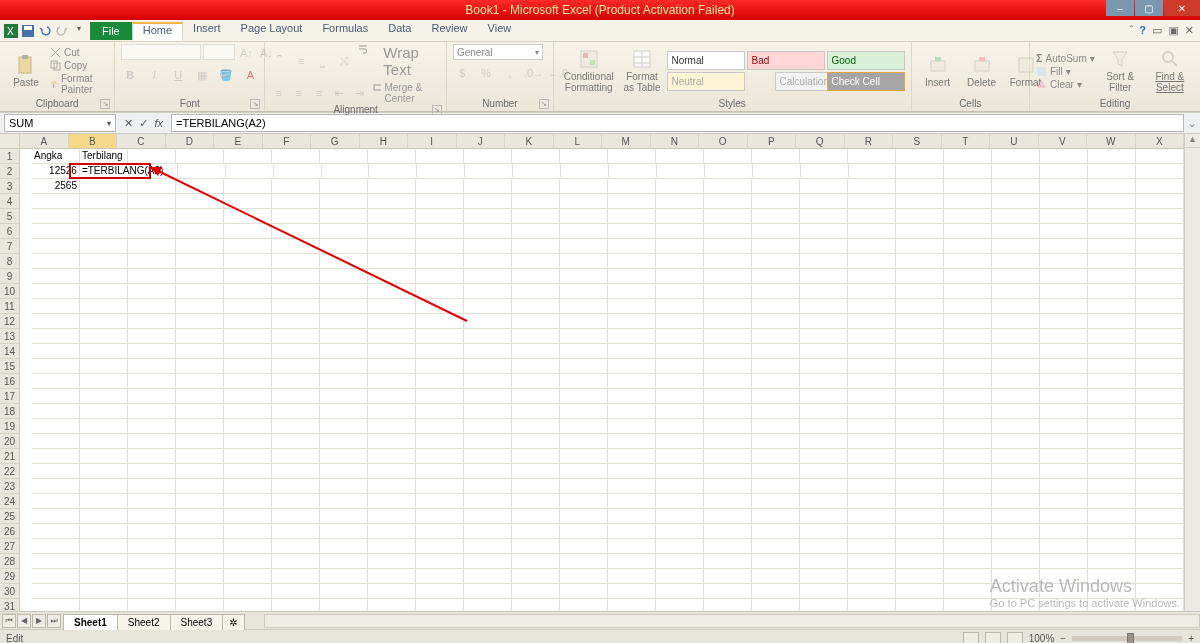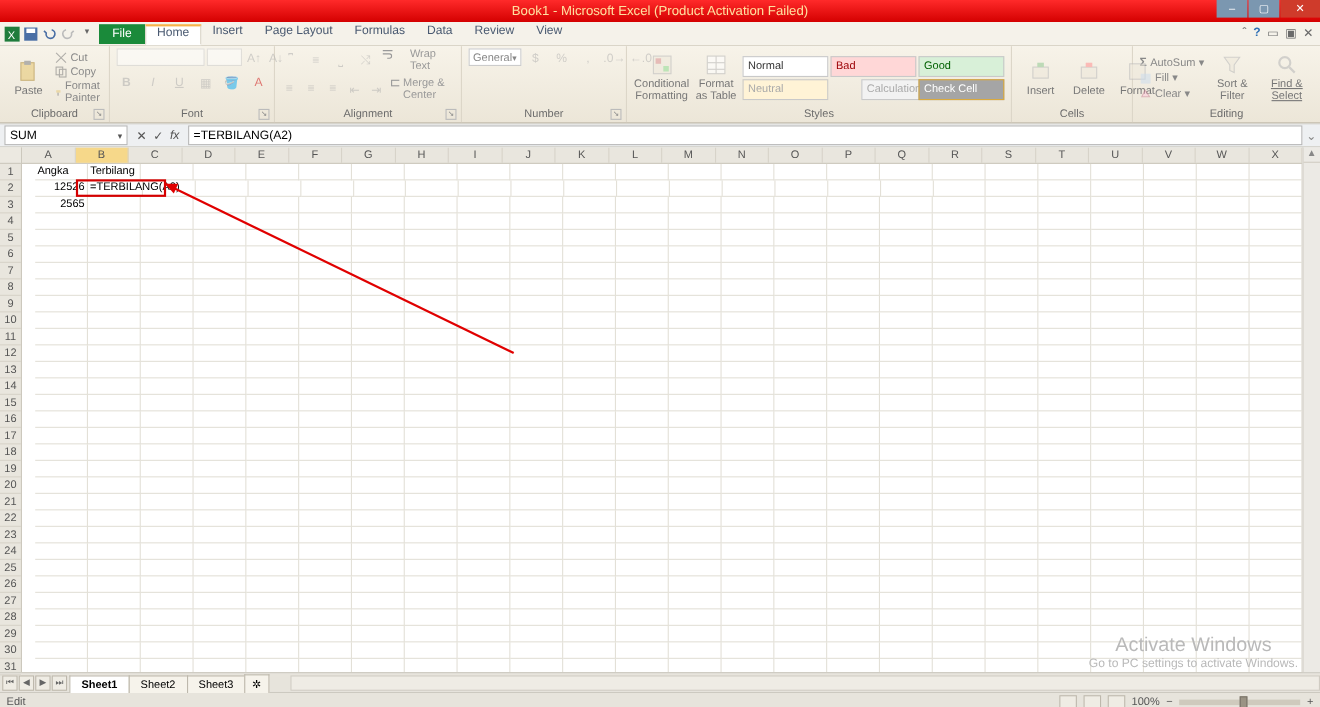--- a/index.html
+++ b/index.html
@@ -61,21 +61,21 @@
 .navbtns span { width:14px;height:14px;border:1px solid #bdb8ac;background:#efece4;display:inline-flex;align-items:center;justify-content:center;font-size:8px;color:#666; }
 .stab { padding:2px 10px; background:#f6f3eb; border:1px solid #bdb8ac; border-bottom:none; margin-right:-1px; position:relative; top:1px; }
 .stab.active { background:#fff; font-weight:bold; }
 .hscroll { flex:1; margin-left:20px; height:14px; background:#efece5; border:1px solid #d0ccc3; position:relative; }
 .statusbar { height:18px; background:#e7e4dc; border-top:1px solid #ccc9c0; display:flex; align-items:center; font-size:10px; color:#555; padding:0 6px; }
 .statusbar .right { margin-left:auto; display:flex; gap:6px; align-items:center; }
 .viewbtn { width:16px;height:14px;border:1px solid #bdb8ac;background:#efece4; }
 .zoom { width:110px; height:5px; background:#cfcabd; position:relative; }
 .zoom .thumb { position:absolute; left:50%; top:-3px; width:7px;height:11px;background:#9a9384;border:1px solid #7a746a; }
 
-.watermark { position:absolute; right:20px; bottom:34px; color:#b9b9b9; text-align:center; pointer-events:none; }
+.watermark { position:absolute; right:20px; bottom:34px; color:#b9b9b9; text-align:left; pointer-events:none; }
 .watermark .t { font-size:18px; }
 .watermark .s { font-size:11px; }
 </style>
 </head>
 <body>
 
 <div class="titlebar">
   <span class="title">Book1 - Microsoft Excel (Product Activation Failed)</span>
   <div class="winbtns">
     <div class="winbtn">–</div>
@@ -185,21 +185,21 @@
     <div class="group-label"><span>Font</span><span class="dialog-launcher">↘</span></div>
   </div>
 
   <div class="group" style="min-width:170px;">
     <div class="groupbody" style="flex-direction:column;align-items:flex-start;gap:4px;">
       <div style="display:flex;gap:6px;align-items:center;">
         <span class="tool">⎴</span>
         <span class="tool">≡</span>
         <span class="tool">⎵</span>
         <span class="tool">⤭</span>
-        <span style="font-size:10px;color:#999;display:flex;gap:16px;">
+        <span style="font-size:15px;color:#999;display:flex;gap:16px;">
             <svg width="11" height="11">
               <path d="M1 2h9M1 5h6a2 2 0 0 1 0 4h-2" fill="none" stroke="#999"></path>
             </svg>
             <span>Wrap Text</span>
           </span>
       </div>
       <div style="display:flex;gap:6px;align-items:center;">
         <span class="tool">≡</span>
         <span class="tool">≡</span>
         <span class="tool">≡</span>
@@ -210,21 +210,21 @@
               <rect x="1" y="3" width="9" height="5" fill="none" stroke="#999"></rect>
             </svg>
             <span>Merge &amp; Center</span>
           </span>
       </div>
     </div>
     <div class="group-label"><span>Alignment</span><span class="dialog-launcher">↘</span></div>
   </div>
 
   <div class="group" style="min-width:100px;">
-    <div class="groupbody" style="flex-direction:row;align-items:flex-start;gap:4px;">
+    <div class="groupbody" style="flex-direction:column;align-items:flex-start;gap:4px;">
       <div style="width:90px;height:16px;border:1px solid #ccc;background:#fff;font-size:10px;padding:0 3px;color:#888;display:flex;align-items:center;">
           <span>General</span>
           <span style="margin-left:auto;font-size:8px;">▾</span>
         </div>
       <div style="display:flex;gap:6px;">
         <span class="tool">$</span>
         <span class="tool">%</span>
         <span class="tool">,</span>
         <span class="tool">.0→</span>
         <span class="tool">←.0</span>

